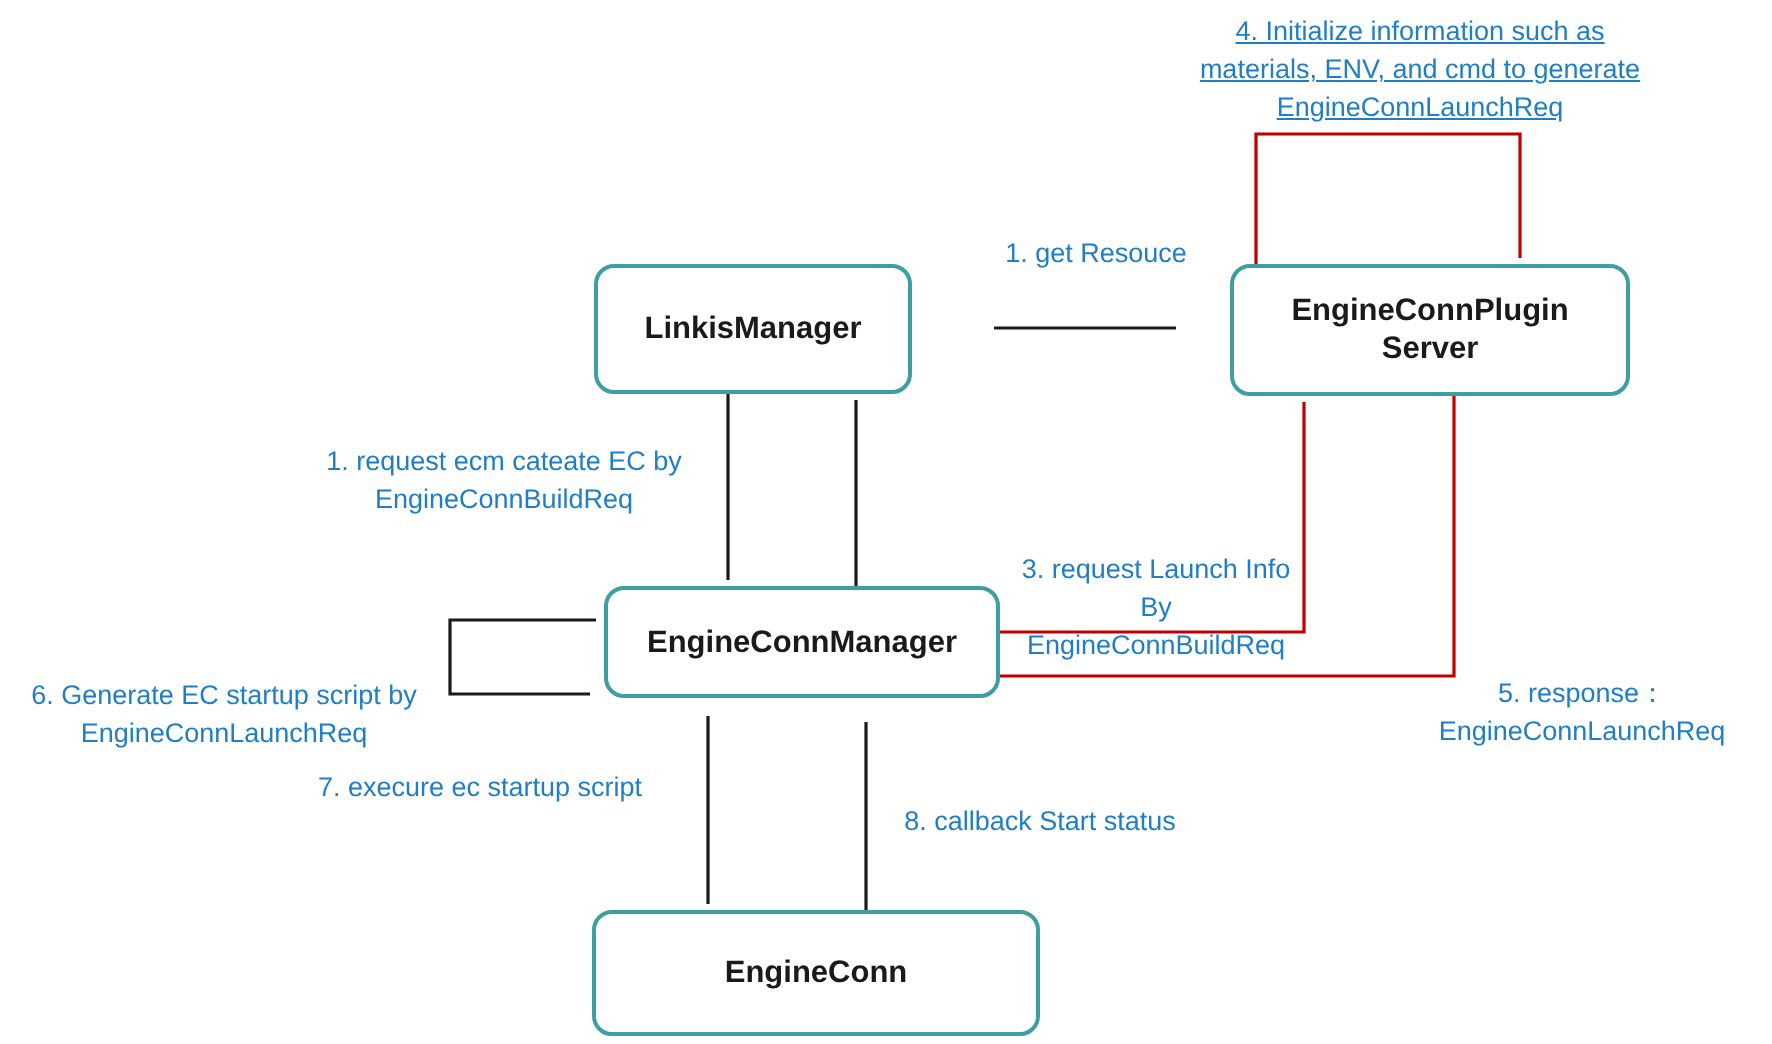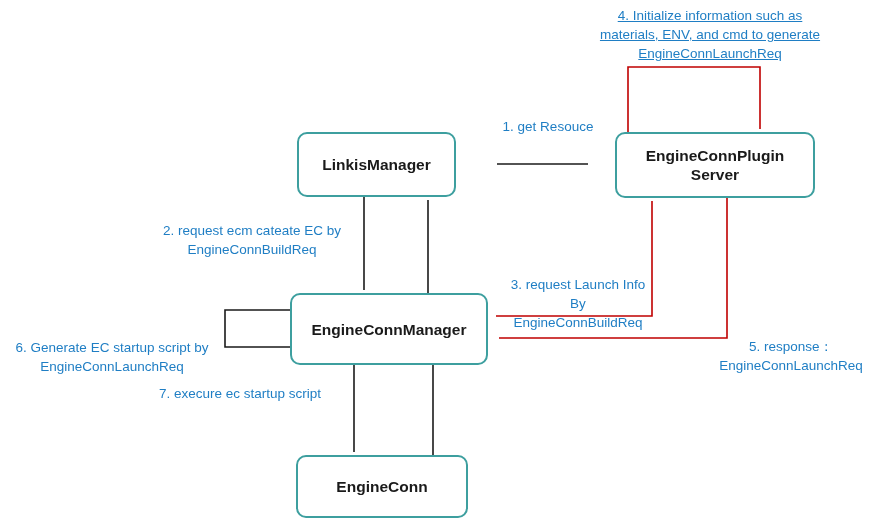--- a/index.html
+++ b/index.html
@@ -46,22 +46,22 @@
   .edge-label{
     position:absolute;
     color:var(--blue);
     font-size:13.5px;
     line-height:19px;
     text-align:center;
     white-space:pre-line;
   }
   #node-linkis{left:297px;top:132px;width:159px;height:65px;}
   #node-plugin{left:591px;top:132px;width:200px;height:66px;margin-left:24px;}
-  #node-manager{left:290px;top:293px;width:198px;height:72px;text-align:right;}
-  #node-engineconn{left:296px;top:455px;width:172px;height:63px;}
+  #node-manager{left:302px;top:293px;width:198px;height:56px;text-align:right;}
+  #node-engineconn{left:296px;top:455px;width:224px;height:63px;}
 
   #label-step1{left:490px;top:117px;width:116px;}
   #label-step2{left:142px;top:221px;width:220px;}
   #label-step9{left:432px;top:222px;width:120px;}
   #label-step3{left:498px;top:275px;width:160px;}
   #label-step5{left:708px;top:289px;width:166px;margin-top:48px;}
   #label-step6{left:2px;top:310px;width:220px;margin-top:28px;}
   #label-step7{left:145px;top:384px;width:190px;}
   #label-step8{left:440px;top:401px;width:160px;}
   #label-step4{left:570px;top:6px;width:280px;text-decoration:underline;}
@@ -104,34 +104,35 @@
 
   <div class="node" id="node-plugin">EngineConnPlugin
 Server</div>
 
   <div class="node" id="node-manager">EngineConnManager</div>
 
   <div class="node" id="node-engineconn">EngineConn</div>
 
   <div class="edge-label" id="label-step1">1. get Resouce</div>
 
-  <div class="edge-label" id="label-step2">2. request ecm cateate EC by
+  <div class="edge-label" id="label-step2">1. request ecm cateate EC by
 EngineConnBuildReq</div>
 
   <div class="edge-label" id="label-step3">3. request Launch Info
 By
 EngineConnBuildReq</div>
 
   <div class="edge-label" id="label-step4">4. Initialize information such as
 materials, ENV, and cmd to generate
 EngineConnLaunchReq</div>
 
   <div class="edge-label" id="label-step5">5. response：
 EngineConnLaunchReq</div>
 
   <div class="edge-label" id="label-step6">6. Generate EC startup script by
 EngineConnLaunchReq</div>
 
   <div class="edge-label" id="label-step7">7. execure ec startup script</div>
 
+  <div class="edge-label" id="label-step8">8. callback Start status</div>
 
 
 </div>
 
 </body></html>

